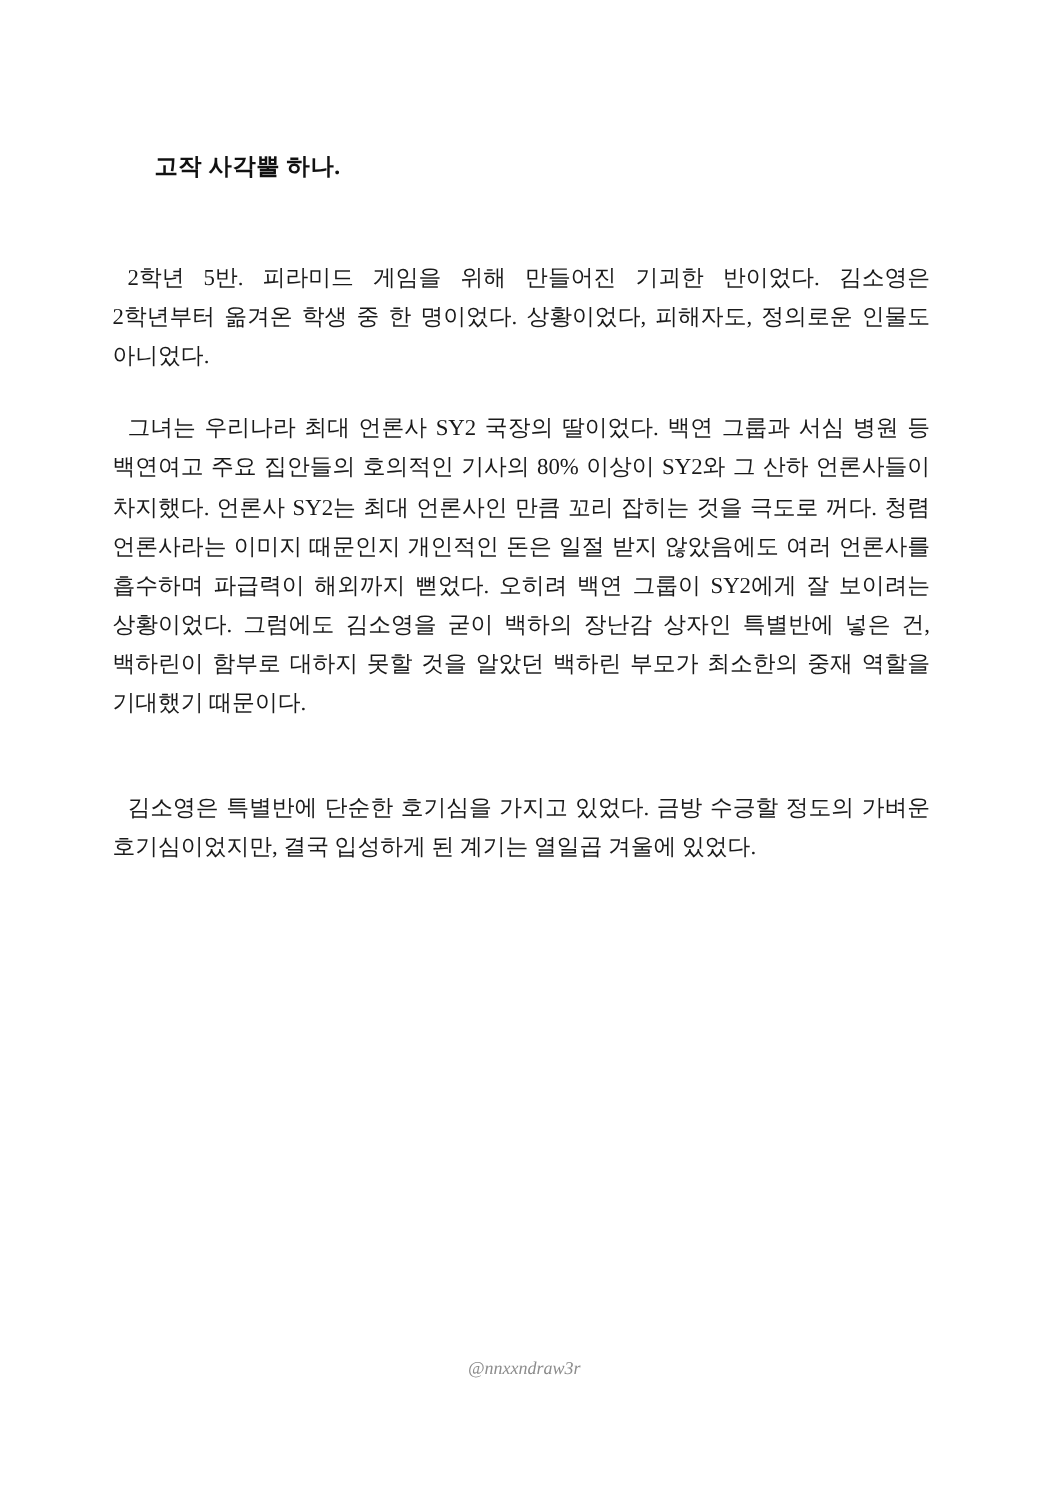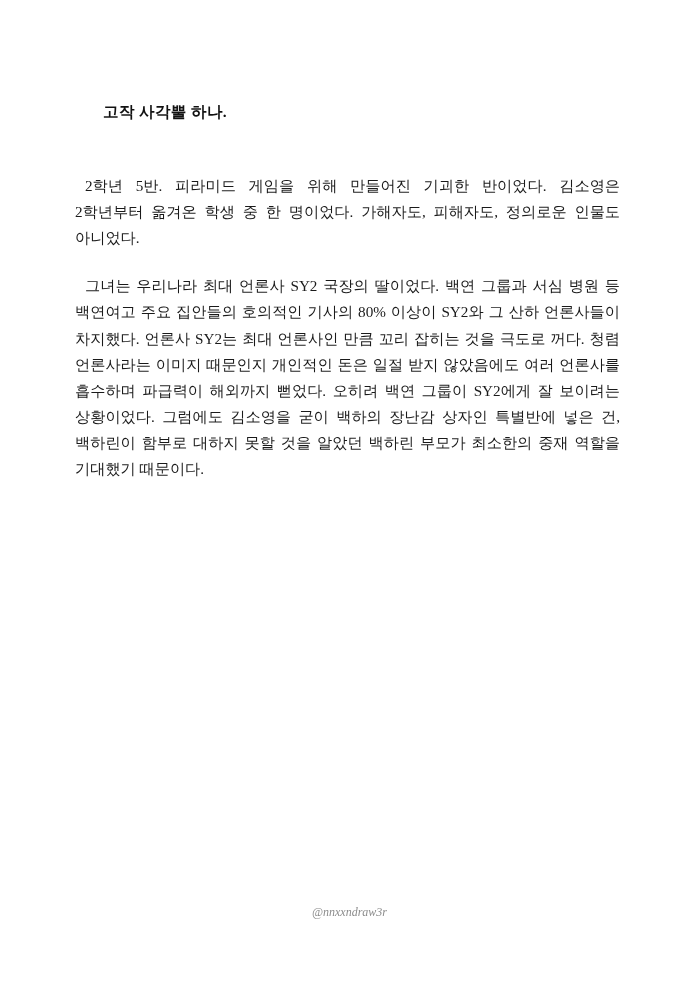--- a/index.html
+++ b/index.html
@@ -64,28 +64,29 @@
 </head>
 <body>
 
 <div class="page">
   <div class="content">
 
     <h1 class="heading">고작 사각뿔 하나.</h1>
 
     <div class="gap-lg"></div>
 
-    <p class="para">2학년 5반. 피라미드 게임을 위해 만들어진 기괴한 반이었다. 김소영은 2학년부터 옮겨온 학생 중 한 명이었다. 가해자도, 피해자도, 정의로운 인물도 아니었다.</p>
+    <p class="para">2학년 5반. 피라미드 게임을 위해 만들어진 기괴한 반이었다. 김소영은 2학년부터 옮겨온 학생 중 한 명이었다. 상황이었다, 피해자도, 정의로운 인물도 아니었다.</p>
 
     <div class="gap-md"></div>
 
     <p class="para">그녀는 우리나라 최대 언론사 SY2 국장의 딸이었다. 백연 그룹과 서심 병원 등 백연여고 주요 집안들의 호의적인 기사의 80% 이상이 SY2와 그 산하 언론사들이 차지했다. 언론사 SY2는 최대 언론사인 만큼 꼬리 잡히는 것을 극도로 꺼다. 청렴 언론사라는 이미지 때문인지 개인적인 돈은 일절 받지 않았음에도 여러 언론사를 흡수하며 파급력이 해외까지 뻗었다. 오히려 백연 그룹이 SY2에게 잘 보이려는 상황이었다. 그럼에도 김소영을 굳이 백하의 장난감 상자인 특별반에 넣은 건, 백하린이 함부로 대하지 못할 것을 알았던 백하린 부모가 최소한의 중재 역할을 기대했기 때문이다.</p>
 
     <div class="gap-md"></div>
 
 
     <div class="gap-md"></div>
 
+    <p class="para">김소영은 특별반에 단순한 호기심을 가지고 있었다. 금방 수긍할 정도의 가벼운 호기심이었지만, 결국 입성하게 된 계기는 열일곱 겨울에 있었다.</p>
 
   </div>
 
   <div class="footer">@nnxxndraw3r</div>
 </div>
 
 </body></html>

